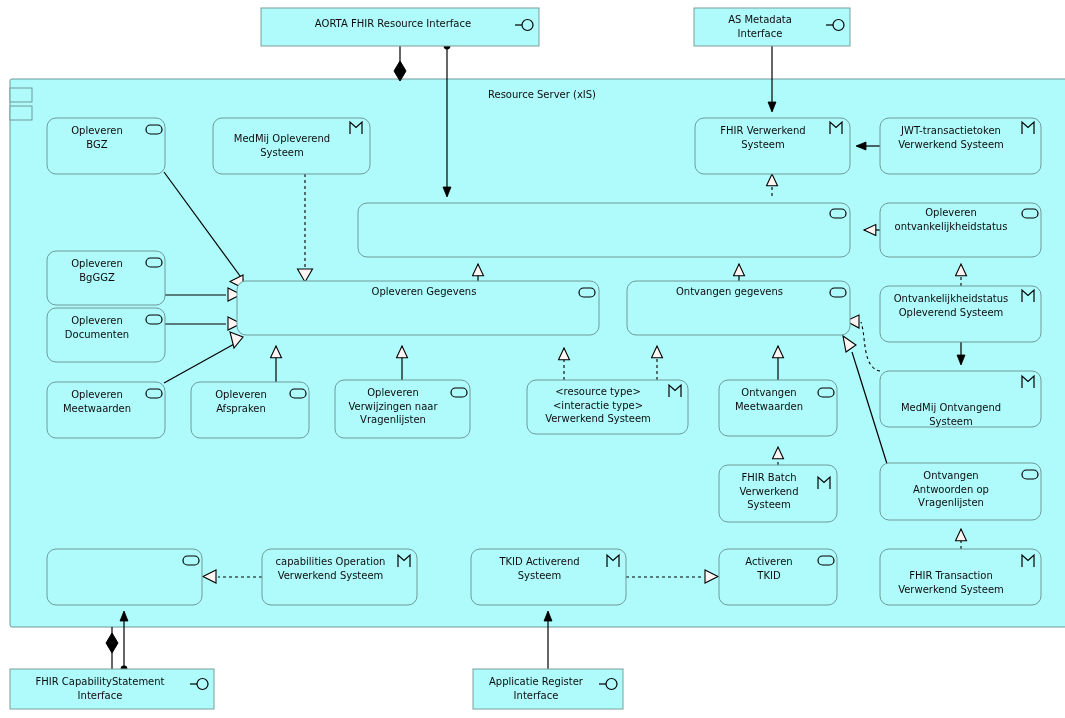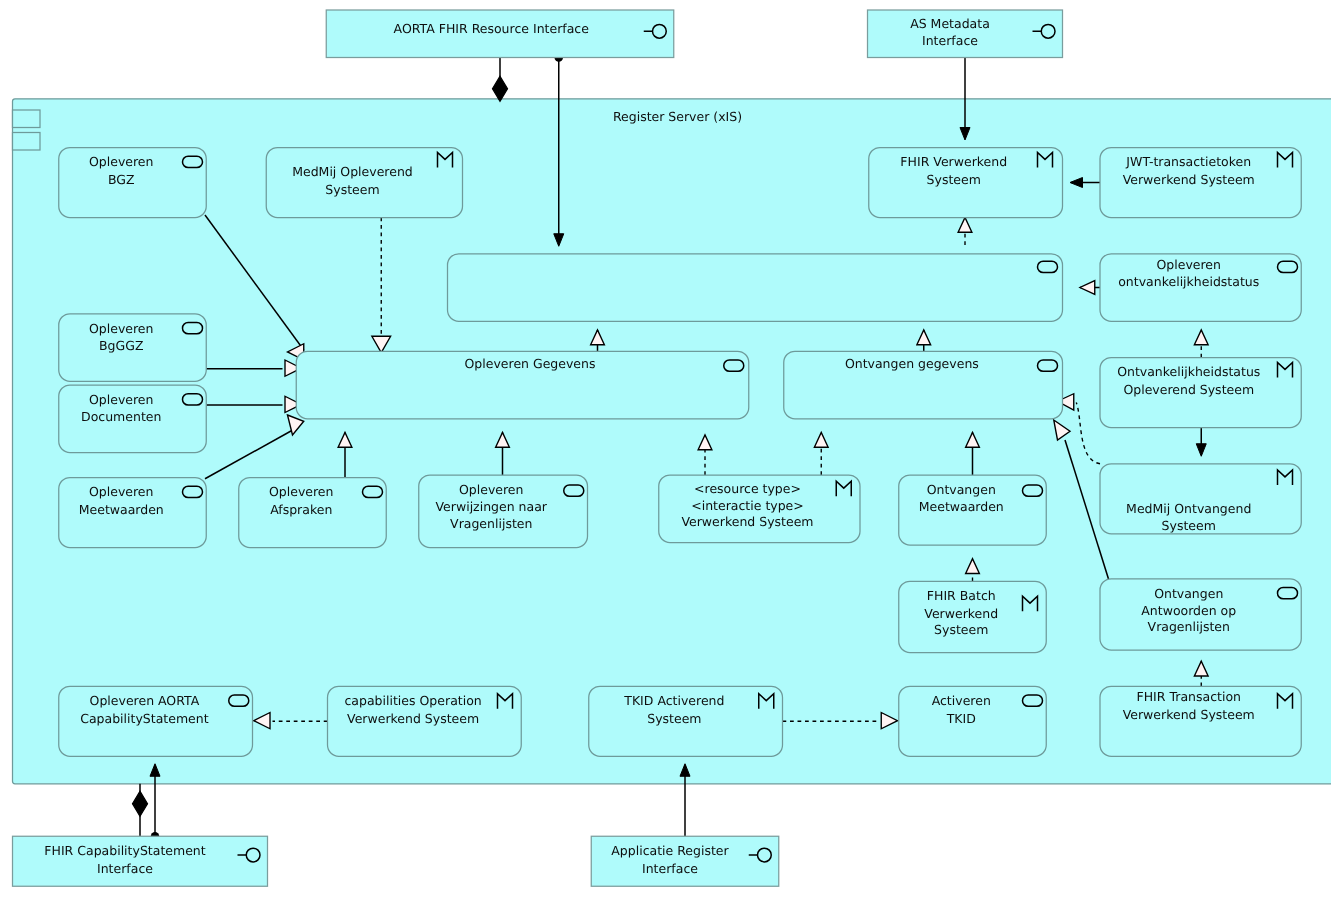--- a/index.html
+++ b/index.html
@@ -315,21 +315,21 @@
         <rect x="818" y="556" width="16" height="9" rx="4.5" ry="4.5" fill="none" stroke="#000" stroke-width="1.2"></rect>
       </g>
 
       <g>
         <rect x="880" y="549" width="161" height="56" rx="9" ry="9" fill="#AFFBFB" stroke="#6e9a9a"></rect>
         <path d="M1022,567 L1022,555 L1028,560.5 L1034,555 L1034,567" fill="none" stroke="#000" stroke-width="1.2"></path>
       </g>
     </g>
   </svg>
 
-  <div class="lbl" style="left:430px;top:88px;width:224px;">Register Server (xIS)</div>
+  <div class="lbl" style="left:430px;top:88px;width:224px;">Resource Server (xIS)</div>
 
   <div class="lbl" style="left:275px;top:17px;width:236px;">AORTA FHIR Resource Interface</div>
   <div class="lbl" style="left:700px;top:13px;width:120px;">AS Metadata
 Interface</div>
   <div class="lbl" style="left:14px;top:675px;width:172px;">FHIR CapabilityStatement
 Interface</div>
   <div class="lbl" style="left:477px;top:675px;width:118px;">Applicatie Register
 Interface</div>
 
   <div class="lbl" style="left:50px;top:124px;width:94px;">Opleveren
@@ -363,23 +363,21 @@
   <div class="lbl" style="left:722px;top:386px;width:94px;">Ontvangen
 Meetwaarden</div>
   <div class="lbl" style="left:883px;top:377px;width:136px;margin-top:24px;">MedMij Ontvangend
 Systeem</div>
   <div class="lbl" style="left:722px;top:471px;width:94px;">FHIR Batch
 Verwerkend
 Systeem</div>
   <div class="lbl" style="left:883px;top:469px;width:136px;">Ontvangen
 Antwoorden op
 Vragenlijsten</div>
-  <div class="lbl" style="left:50px;top:555px;width:131px;">Opleveren AORTA
-CapabilityStatement</div>
   <div class="lbl" style="left:265px;top:555px;width:131px;">capabilities Operation
 Verwerkend Systeem</div>
   <div class="lbl" style="left:474px;top:555px;width:131px;">TKID Activerend
 Systeem</div>
   <div class="lbl" style="left:722px;top:555px;width:94px;">Activeren
 TKID</div>
-  <div class="lbl" style="left:883px;top:552px;width:136px;">FHIR Transaction
+  <div class="lbl" style="left:883px;top:569px;width:136px;">FHIR Transaction
 Verwerkend Systeem</div>
 </div>
 
 </body></html>

